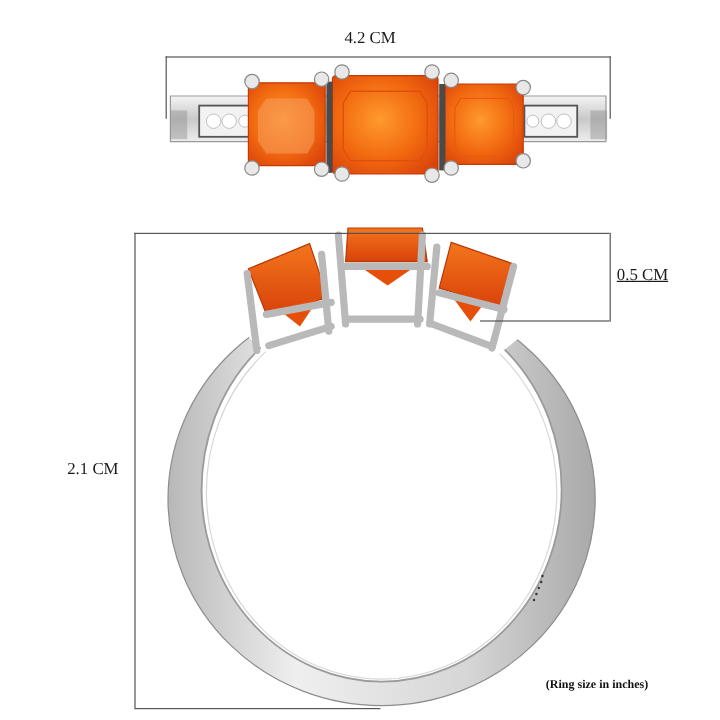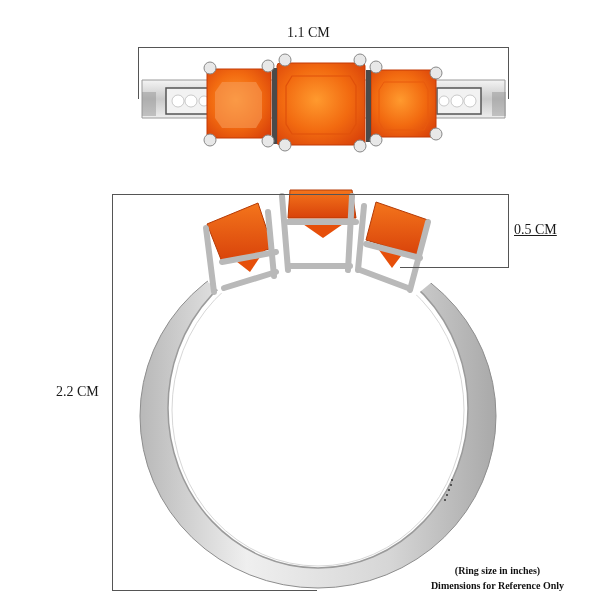--- a/index.html
+++ b/index.html
@@ -121,27 +121,26 @@
         <circle cx="449" cy="490" r="1"></circle>
       <circle cx="451" cy="485" r="1"></circle>
         <circle cx="452" cy="480" r="1"></circle>
     </g>
   </g>
 </svg>
 
 <div class="line-h" style="left:138px; top:47px; width:371px;"></div>
 <div class="line-v" style="left:138px; top:47px; height:52px;"></div>
 <div class="line-v" style="left:508px; top:47px; height:52px;"></div>
-<div class="label" style="left:287px; top:25px;">1.1 CM</div>
+<div class="label" style="left:287px; top:25px;">4.2 CM</div>
 
 <div class="line-h" style="left:112px; top:194px; width:396px;"></div>
 <div class="line-h" style="left:400px; top:267px; width:108px;"></div>
 <div class="line-v" style="left:508px; top:194px; height:74px;"></div>
 <div class="label" style="left:514px; top:222px;text-decoration:underline;">0.5 CM</div>
 
 <div class="line-v" style="left:112px; top:194px; height:396px;"></div>
 <div class="line-h" style="left:112px; top:590px; width:205px;"></div>
-<div class="label" style="left:56px; top:384px;">2.2 CM</div>
+<div class="label" style="left:56px; top:384px;">2.1 CM</div>
 
 <div class="note" style="left:400px; top:563px; width:195px;">
   <div>(Ring size in inches)</div>
-  <div>Dimensions for Reference Only</div>
 </div>
 
 </body></html>

